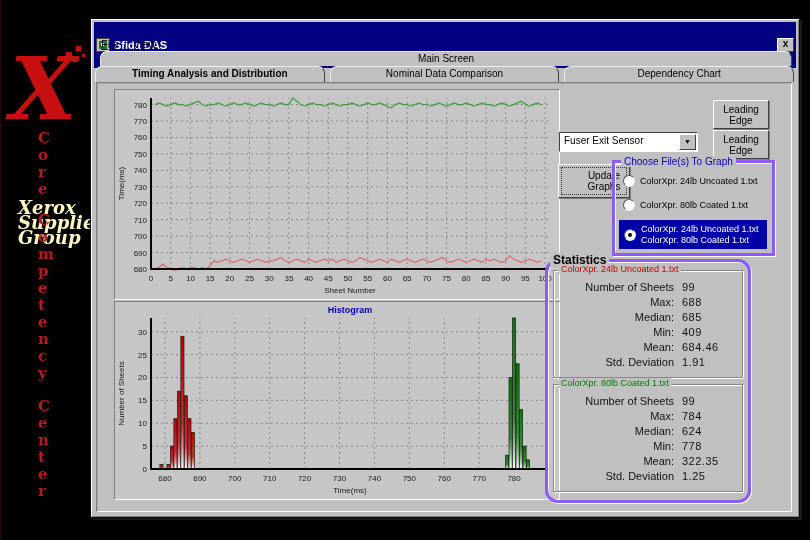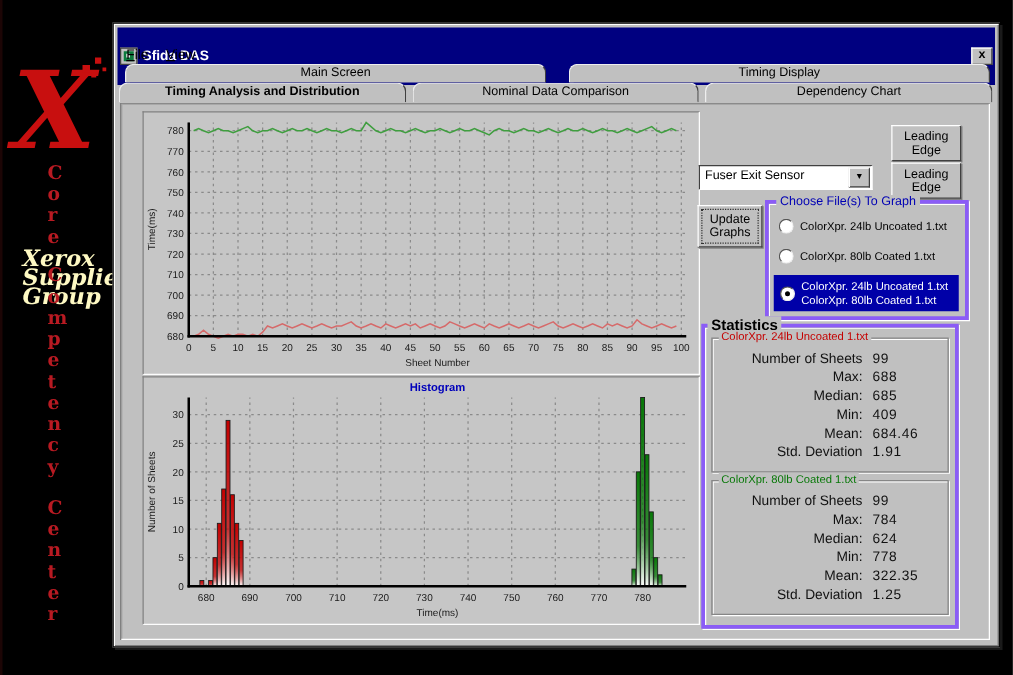--- a/index.html
+++ b/index.html
@@ -42,35 +42,35 @@
   .chartbox svg{display:block;font-family:"Liberation Sans",sans-serif;}
   .cb1{left:23px;top:70px;width:444px;height:209px;}
   .cb2{left:23px;top:282px;width:444px;height:197px;}
   
   .combo{position:absolute;width:133px;height:18px;background:#fff;border:1px solid;border-color:#404040 #fff #fff #404040;
     font-size:10px;line-height:16px;padding-left:4px;color:#000;}
   .combo .arrow{position:absolute;right:1px;top:1px;width:15px;height:14px;background:#c0c0c0;
     border:1px solid;border-color:#fff #404040 #404040 #fff;font-size:7px;text-align:center;line-height:13px;color:#000;}
   .btn{position:absolute;background:#c0c0c0;border:1px solid;border-color:#fff #404040 #404040 #fff;
     box-shadow:1px 1px 0 #808080;font-size:10px;text-align:center;color:#000;display:flex;align-items:center;justify-content:center;}
-  .btn.dashed{outline:1px dotted #333;outline-offset:-4px;}
+  .btn.dashed{outline:1px dotted #333;outline-offset:-4px;padding-left:20px;}
   .ledge1{left:622px;top:81px;width:54px;height:27px;}
   .ledge2{left:622px;top:111px;width:54px;height:27px;}
   .update{left:467px;top:145px;width:50px;height:32px;}
   .frame{position:absolute;border:3px solid #8b5cf6;box-shadow:1px 1px 0 #fff,inset 1px 1px 0 #fff;}
   .frame .cap{position:absolute;top:-7px;left:6px;background:#c0c0c0;padding:0 3px;font-size:10px;white-space:nowrap;}
   .choose{left:521px;top:141px;width:157px;height:90px;}
   .cap-blue{color:#0000b4;}
   .radio-row{position:absolute;left:8px;display:flex;align-items:center;font-size:9px;color:#000;}
   .radio{width:10px;height:10px;border-radius:50%;background:#fff;border:1px solid;border-color:#555 #eee #eee #555;margin-right:5px;flex:none;position:relative;}
   .radio.on::after{content:"";position:absolute;left:3px;top:3px;width:4px;height:4px;border-radius:50%;background:#000;}
   .hl{position:absolute;left:4px;top:57px;width:148px;height:29px;background:#0000a8;display:flex;align-items:center;}
   .hl .lbl{color:#fff;font-size:9px;line-height:11px;white-space:pre-line;}
   
-  .statsframe{left:470px;top:240px;width:200px;height:238px;}
+  .statsframe{left:454px;top:240px;width:200px;height:238px;border-radius:13px;}
   .statsframe>.cap{font-size:12px;font-weight:bold;color:#000;top:-9px;left:2px;}
   .sgroup{position:absolute;left:5px;width:188px;height:106px;border:1px solid #868686;box-shadow:1px 1px 0 #fff,inset 1px 1px 0 #fff;}
   .sg1{top:8px;} .sg2{top:122px;}
   .sgroup .cap{position:absolute;top:-7px;left:5px;background:#c0c0c0;padding:0 2px;font-size:9px;white-space:nowrap;}
   .cap-red{color:#c40000;} .cap-green{color:#087808;}
   .srow{position:absolute;left:4px;width:178px;height:15px;font-size:11px;color:#111;display:flex;}
   .slabel{width:116px;text-align:right;}
   .sval{margin-left:8px;letter-spacing:0.5px;}
 </style>
 </head>
@@ -107,21 +107,20 @@
       <span class="close-btn">x</span>
     </div>
 
     <div class="menubar">
       <span class="menu-item">File</span>
       <span class="menu-item">View</span>
     </div>
 
     <div class="tabrow tabrow1">
       <div class="tab">Main Screen</div>
-      <div class="tab">Timing Display</div>
     </div>
     <div class="tabrow tabrow2">
       <div class="tab active">Timing Analysis and Distribution</div>
       <div class="tab">Nominal Data Comparison</div>
       <div class="tab">Dependency Chart</div>
     </div>
 
     <div class="content"></div>
 
     <div class="chartbox cb1">

